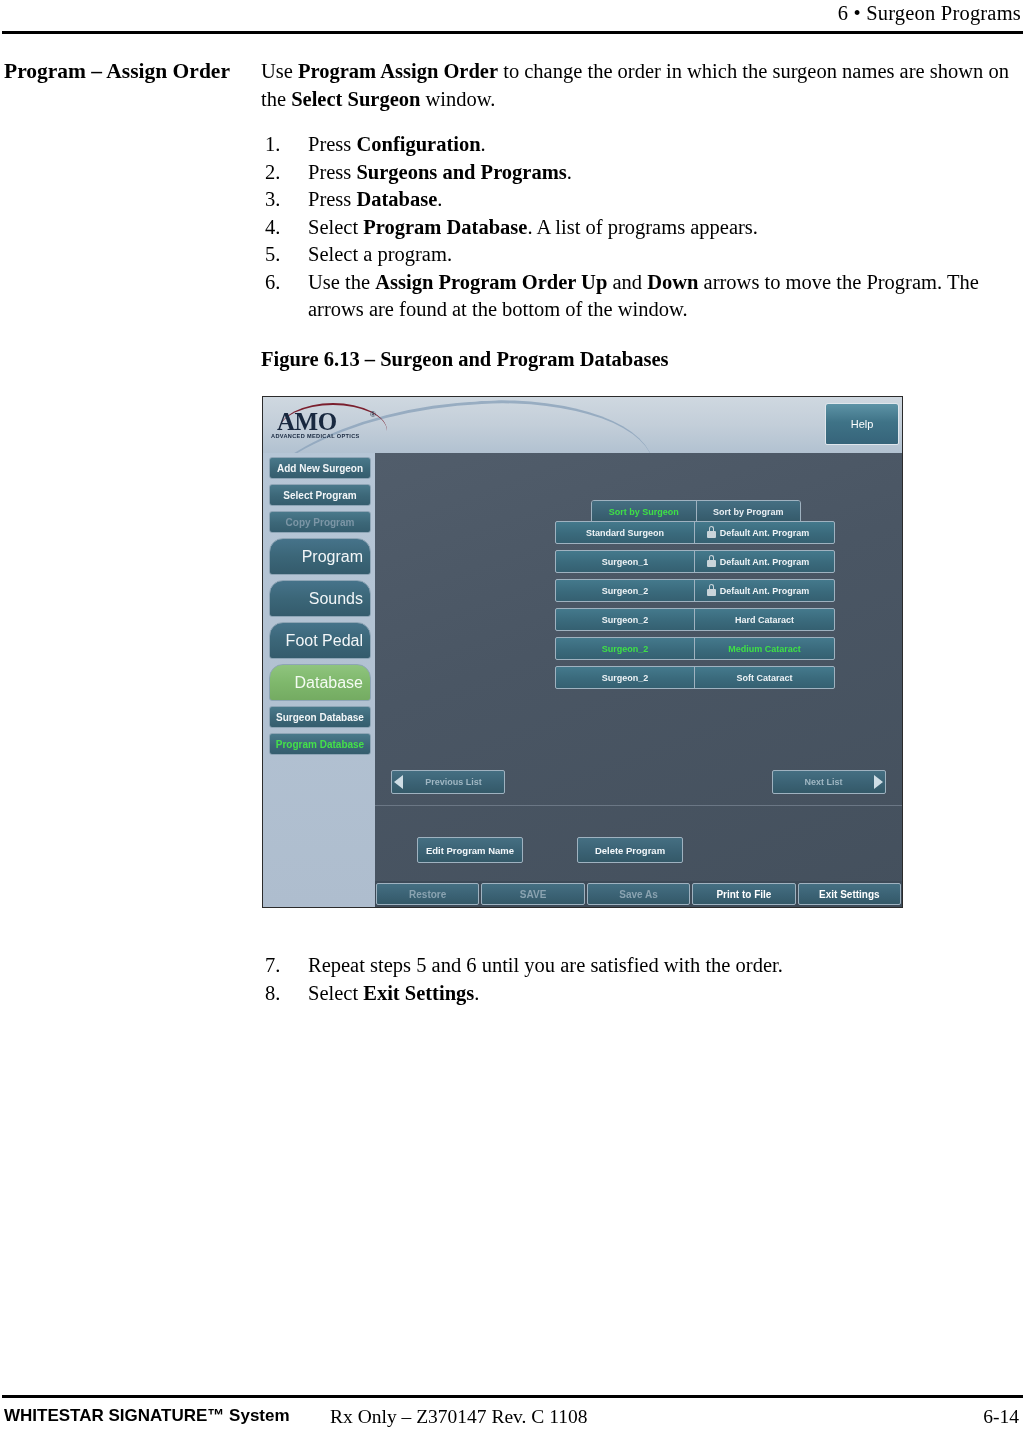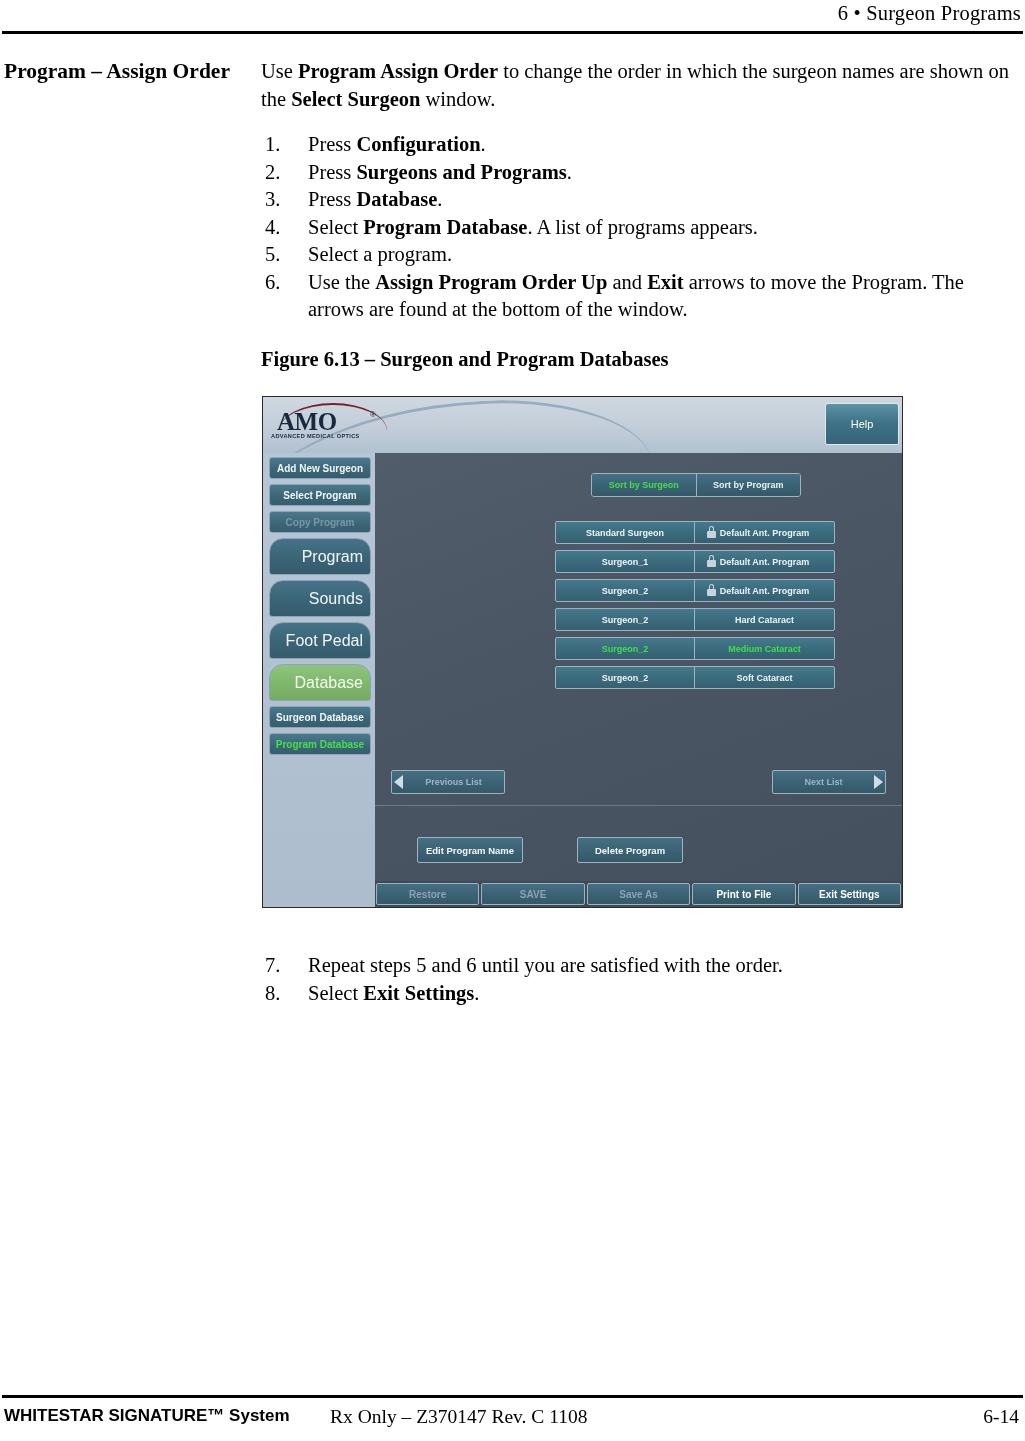--- a/index.html
+++ b/index.html
@@ -262,21 +262,21 @@
     left: 112px;
     top: 56px;
     right: 0;
     bottom: 0;
     background: linear-gradient(160deg,#515d6b 0%,#4a5664 40%,#44505d 100%);
   }
 
   .sorttabs {
     position: absolute;
     left: 216px;
-    top: 20px;
+    top: 47px;
     width: 208px;
     height: 22px;
     display: flex;
     border: 1px solid #9fb2c0;
     border-radius: 3px;
     overflow: hidden;
   }
   .sorttab {
     flex: 1;
     background: linear-gradient(180deg,#456f82 0%,#3a6173 60%,#345968 100%);
@@ -545,21 +545,21 @@
     <li>
         <span class="num">4.</span>
         <span class="cont"><span>Select </span><b>Program Database</b><span>. A list of programs appears.</span></span>
       </li>
     <li>
         <span class="num">5.</span>
         <span class="cont"><span>Select a program.</span></span>
       </li>
     <li>
         <span class="num">6.</span>
-        <span class="cont"><span>Use the </span><b>Assign Program Order Up</b><span> and </span><b>Exit</b><span> arrows to move the Program. The arrows are found at the bottom of the window.</span></span>
+        <span class="cont"><span>Use the </span><b>Assign Program Order Up</b><span> and </span><b>Down</b><span> arrows to move the Program. The arrows are found at the bottom of the window.</span></span>
       </li>
   </ol>
 
   <div class="fig-cap">Figure 6.13 – Surgeon and Program Databases</div>
 </div>
 
 <div class="figure">
 
   <div class="dev-topband">
     <div class="swoosh"></div>

